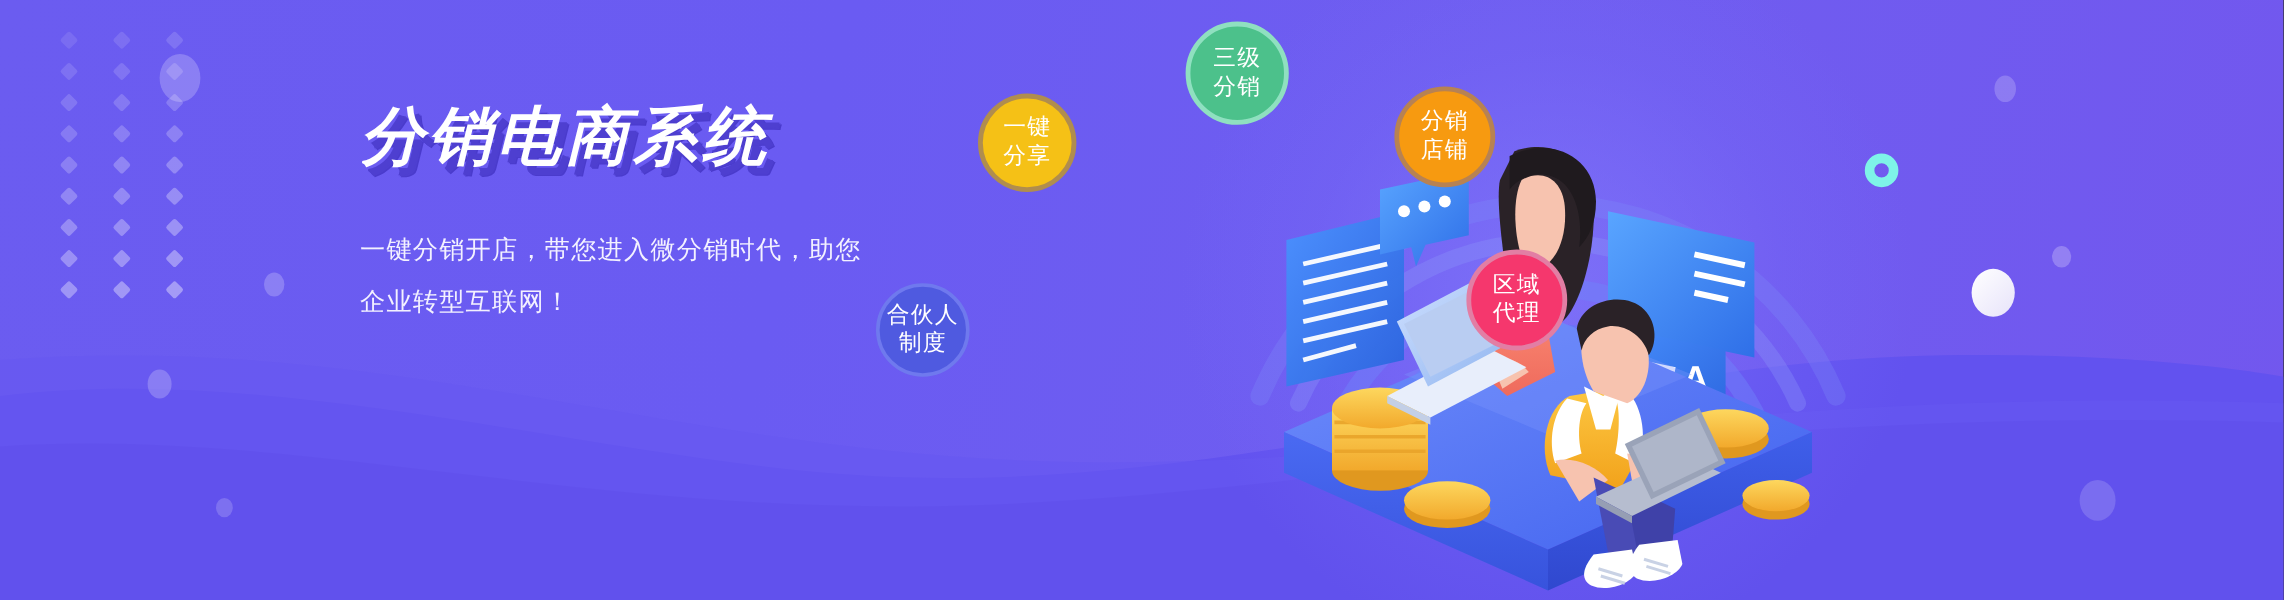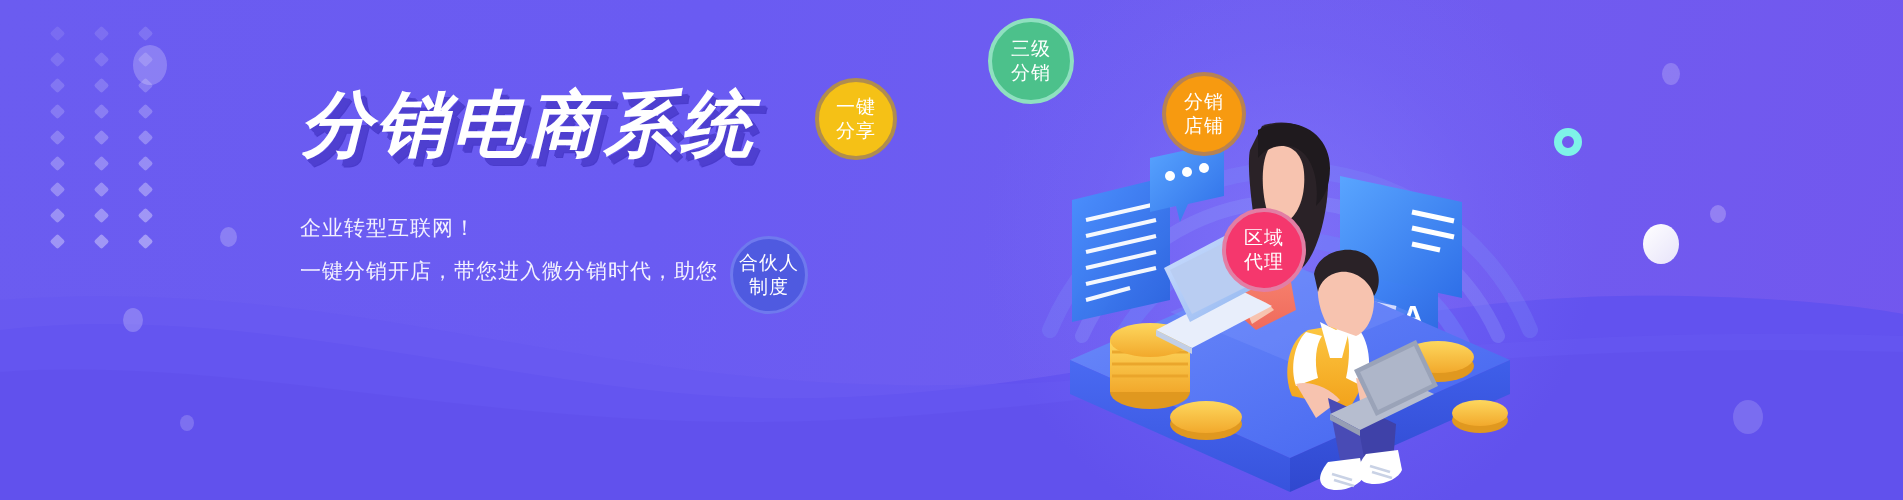--- a/index.html
+++ b/index.html
@@ -31,21 +31,21 @@
     transform:rotate(45deg);border-radius:2px;
   }
 
   
   .blob{position:absolute;border-radius:50%;}
   .ring{position:absolute;border-radius:50%;}
 
   
   .copy{position:absolute;left:300px;top:88px;width:470px;}
   .title{
-    font-size:72px;line-height:1;font-weight:bold;font-style:italic;
+    font-size:53px;line-height:1;font-weight:bold;font-style:italic;
     color:#ffffff;letter-spacing:4px;white-space:nowrap;
     text-shadow:
       5px 6px 0 #4e3fd0,
       6px 7px 0 #4e3fd0,
       7px 8px 0 #4a3bcc;
     margin:0;
   }
   .subtitle{
     margin:46px 0 0 0;
     font-size:21px;line-height:2.05;color:#f3f1ff;letter-spacing:1px;
@@ -116,22 +116,22 @@
   <span class="blob" style="left:180px;top:415px;width:14px;height:16px;background:rgba(255,255,255,.18);"></span>
   <span class="blob" style="left:1662px;top:63px;width:18px;height:22px;background:rgba(255,255,255,.20);"></span>
   <span class="blob" style="left:1710px;top:205px;width:16px;height:18px;background:rgba(255,255,255,.24);"></span>
   <span class="blob" style="left:1643px;top:224px;width:36px;height:40px;background:linear-gradient(135deg,#ffffff,#e7e3fa);"></span>
   <span class="blob" style="left:1733px;top:400px;width:30px;height:34px;background:rgba(255,255,255,.16);"></span>
   <span class="ring" style="left:1554px;top:128px;width:28px;height:28px;border:8px solid #7ef3e8;"></span>
 
   <div class="copy">
     <h1 class="title">分销电商系统</h1>
     <div class="subtitle">
+      <div>一键分销开店，带您进入微分销时代，助您</div>
       <div>企业转型互联网！</div>
-      <div>一键分销开店，带您进入微分销时代，助您</div>
     </div>
   </div>
 
   <div class="illus">
     <svg width="560" height="500" viewBox="0 0 560 500" aria-hidden="true">
       <defs>
         <linearGradient id="gPlatTop" x1="0" y1="0" x2="1" y2="1">
           <stop offset="0" stop-color="#6f8dfb"></stop>
             <stop offset="1" stop-color="#4263ef"></stop>
         </linearGradient>

